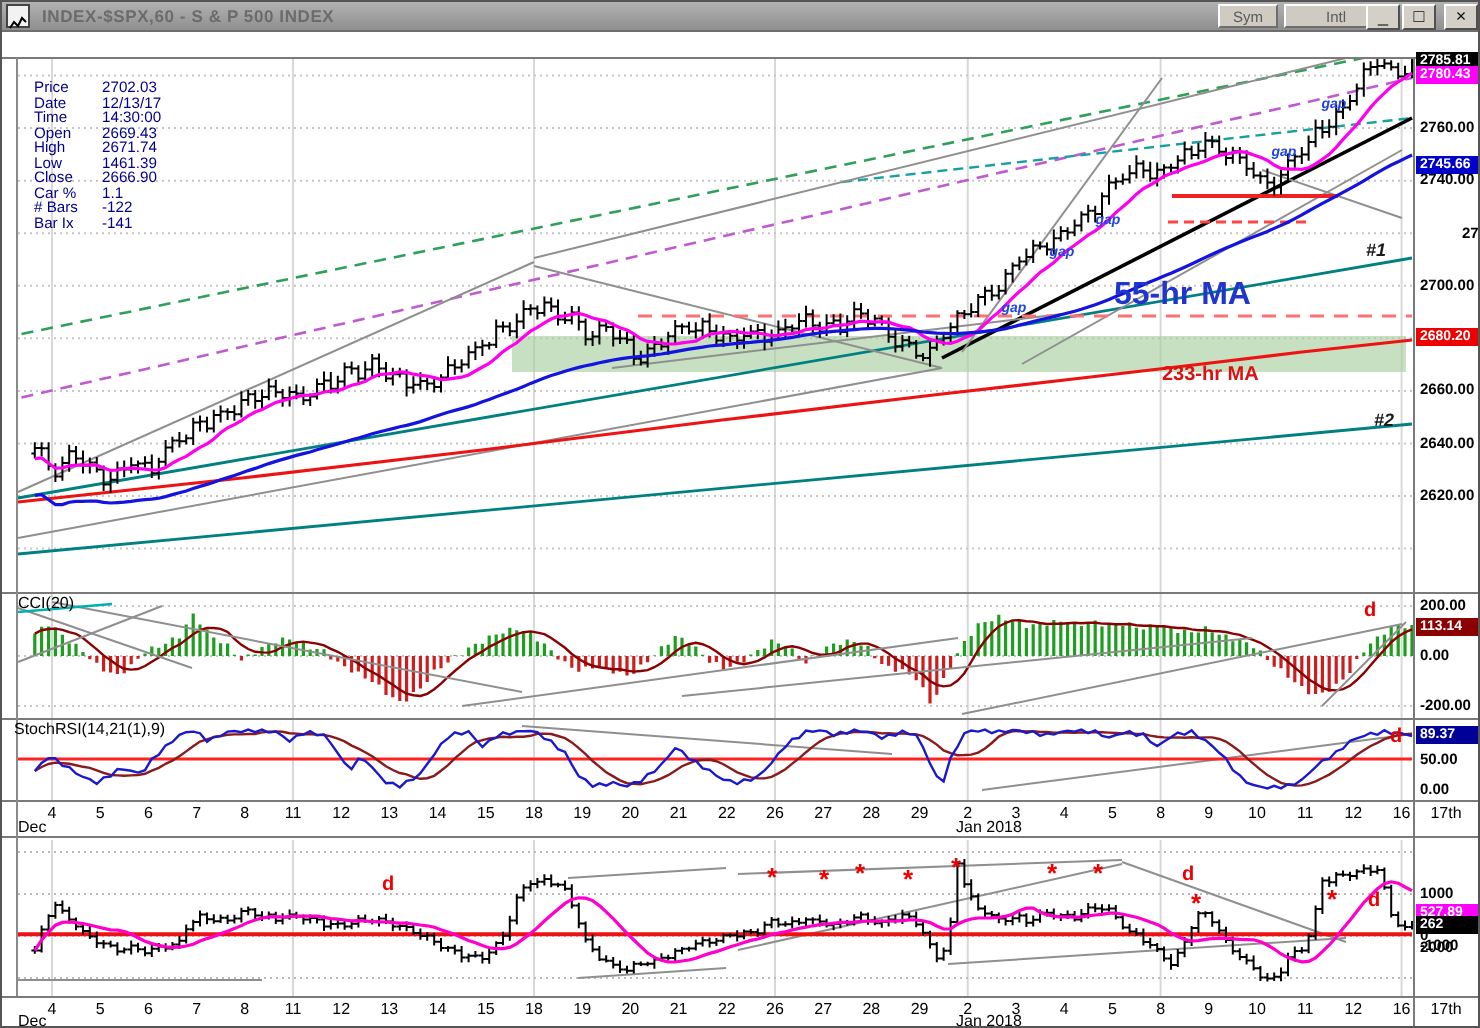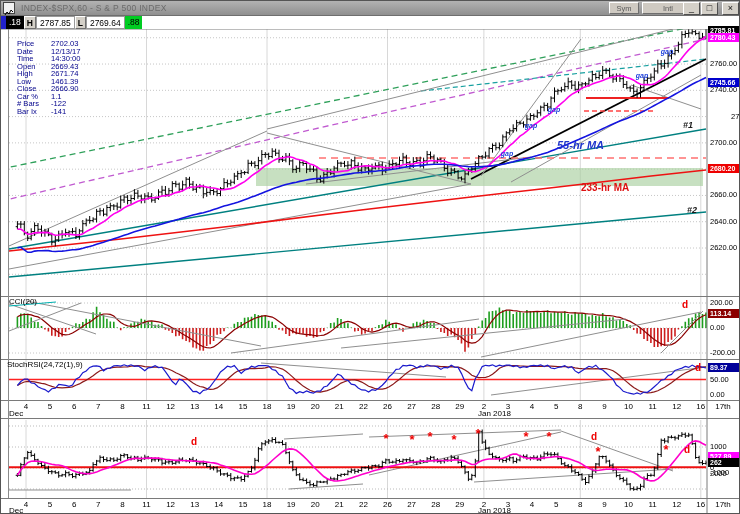--- a/index.html
+++ b/index.html
@@ -1,42 +1,42 @@
 <!DOCTYPE html>
 <html><head>
 <meta charset="utf-8">
 <style>
   html,body{margin:0;padding:0;background:#e8e8e8;}
   .window{position:relative;width:740px;height:514px;background:#fff;border:1px solid #555;
     box-sizing:border-box;overflow:hidden;font-family:"Liberation Sans",sans-serif;}
   .titlebar{position:absolute;left:0;top:0;width:100%;height:15px;
     background:linear-gradient(#b2b2b2,#8f8f8f);border-bottom:1px solid #6e6e6e;box-sizing:border-box;}
   .win-icon{position:absolute;left:2px;top:1px;width:12px;height:12px;background:#f2f2f2;border:1px solid #444;box-sizing:border-box;}
-  .title-text{position:absolute;left:20px;top:2px;font-size:8.5px;font-weight:normal;color:#6b6b6b;letter-spacing:.3px;}
+  .title-text{position:absolute;left:20px;top:2px;font-size:8.5px;font-weight:bold;color:#6b6b6b;letter-spacing:.3px;}
   .tb-btn{position:absolute;top:1px;height:12px;background:#cfcac2;border:1px solid;border-color:#fff #6e6e6e #6e6e6e #fff;
     font-size:7.5px;color:#5a5a5a;line-height:11px;text-align:center;box-sizing:border-box;}
   .winctl{position:absolute;top:1px;width:17px;height:13px;background:#d4d0c8;border:1px solid;border-color:#fff #505050 #505050 #fff;
     font-size:9px;line-height:10px;text-align:center;color:#111;box-sizing:border-box;}
   .quote-strip{position:absolute;left:0;top:15px;width:100%;height:13px;background:#fff;display:flex;align-items:stretch;}
   .qs-box{font-size:8.5px;line-height:12px;padding:0 3px;box-sizing:border-box;}
   .qs-blue{width:5px;background:#2222cc;}
   .qs-dark{background:#000;color:#fff;}
   .qs-btn{background:#d4d0c8;border:1px solid;border-color:#fff #707070 #707070 #fff;color:#000;font-weight:bold;padding:0 2px;}
   .qs-val{background:#fff;border:1px solid #999;color:#000;}
   .qs-green{background:#00cc22;color:#000;}
   svg.chart{position:absolute;left:0;top:0;}
   .info-panel{position:absolute;left:16px;top:39px;color:#00008b;font-size:7.6px;line-height:7.5px;z-index:5;}
   .info-row{white-space:nowrap;}
   .info-label{display:inline-block;width:34px;}
   .ovl{position:absolute;z-index:6;white-space:nowrap;}
-  .ma55{color:#1f35cc;font-weight:bold;font-size:11px;font-style:italic;}
+  .ma55{color:#1f35cc;font-weight:bold;font-size:16px;}
   .ma233{color:#dd1111;font-weight:bold;font-size:10px;}
   .hashlab{color:#1a1a1a;font-weight:bold;font-size:9px;font-style:italic;}
   .panel-lab{color:#000;font-size:8px;}
-  .tick{position:absolute;left:709px;font-size:7.5px;color:#000;transform:translateY(-50%);z-index:6;line-height:8px;}
+  .tick{position:absolute;left:709px;font-size:7.5px;color:#000;transform:translateY(-50%);z-index:6;line-height:8px;font-weight:bold;}
   .badge{position:absolute;left:707px;width:32px;font-size:7px;font-weight:bold;color:#fff;padding:1px 0 1px 2px;line-height:7px;z-index:7;}
   .dlab{position:absolute;font-size:8px;color:#000;transform:translateX(-50%);z-index:6;line-height:9px;}
   .mlab{position:absolute;font-size:8px;color:#000;z-index:6;line-height:9px;}
 </style>
 </head>
 <body>
 
 <div class="window">
 
   <svg class="chart" id="chart-svg" width="740" height="514">
@@ -191,49 +191,40 @@
         </svg>
     </div>
     <span class="title-text">INDEX-$SPX,60 - S &amp; P 500 INDEX</span>
     <div class="tb-btn" style="left:608px;width:30px;">Sym</div>
     <div class="tb-btn" style="left:641px;width:52px;">Intl</div>
     <div class="winctl" style="left:682px;">_</div>
     <div class="winctl" style="left:700px;">□</div>
     <div class="winctl" style="left:721px;">×</div>
   </div>
 
-  <div class="quote-strip">
-    <div class="qs-blue"></div>
-    <div class="qs-box qs-dark">.18</div>
-    <div class="qs-box qs-btn">H</div>
-    <div class="qs-box qs-val">2787.85</div>
-    <div class="qs-box qs-btn">L</div>
-    <div class="qs-box qs-val">2769.64</div>
-    <div class="qs-box qs-green">.88</div>
-  </div>
 
   <div class="info-panel">
     <div class="info-row"><span class="info-label">Price</span><span>2702.03</span></div>
     <div class="info-row"><span class="info-label">Date</span><span>12/13/17</span></div>
     <div class="info-row"><span class="info-label">Time</span><span>14:30:00</span></div>
     <div class="info-row"><span class="info-label">Open</span><span>2669.43</span></div>
     <div class="info-row"><span class="info-label">High</span><span>2671.74</span></div>
     <div class="info-row"><span class="info-label">Low</span><span>1461.39</span></div>
     <div class="info-row"><span class="info-label">Close</span><span>2666.90</span></div>
     <div class="info-row"><span class="info-label">Car %</span><span>1.1</span></div>
     <div class="info-row"><span class="info-label"># Bars</span><span>-122</span></div>
     <div class="info-row"><span class="info-label">Bar Ix</span><span>-141</span></div>
   </div>
 
   <div class="ovl ma55" style="left:556px;top:138px;">55-hr MA</div>
   <div class="ovl ma233" style="left:580px;top:181px;">233-hr MA</div>
   <div class="ovl hashlab" style="left:682px;top:119px;">#1</div>
   <div class="ovl hashlab" style="left:686px;top:204px;">#2</div>
   <div class="ovl panel-lab" style="left:8px;top:296px;">CCI(20)</div>
-  <div class="ovl panel-lab" style="left:6px;top:359px;">StochRSI(24,72(1),9)</div>
+  <div class="ovl panel-lab" style="left:6px;top:359px;">StochRSI(14,21(1),9)</div>
 
   <div class="mlab" style="left:8px;top:408px;">Dec</div>
   <div class="mlab" style="left:477px;top:408px;">Jan 2018</div>
   <div class="mlab" style="left:8px;top:505px;">Dec</div>
   <div class="mlab" style="left:477px;top:505px;">Jan 2018</div>
 
   <div id="scale-layer">
       <div class="tick" style="top: 63.04px;">2760.00</div>
       <div class="tick" style="top: 89.32px;">2740.00</div>
       <div class="tick" style="top: 115.6px; margin-left: 21px;">2720.00</div>

